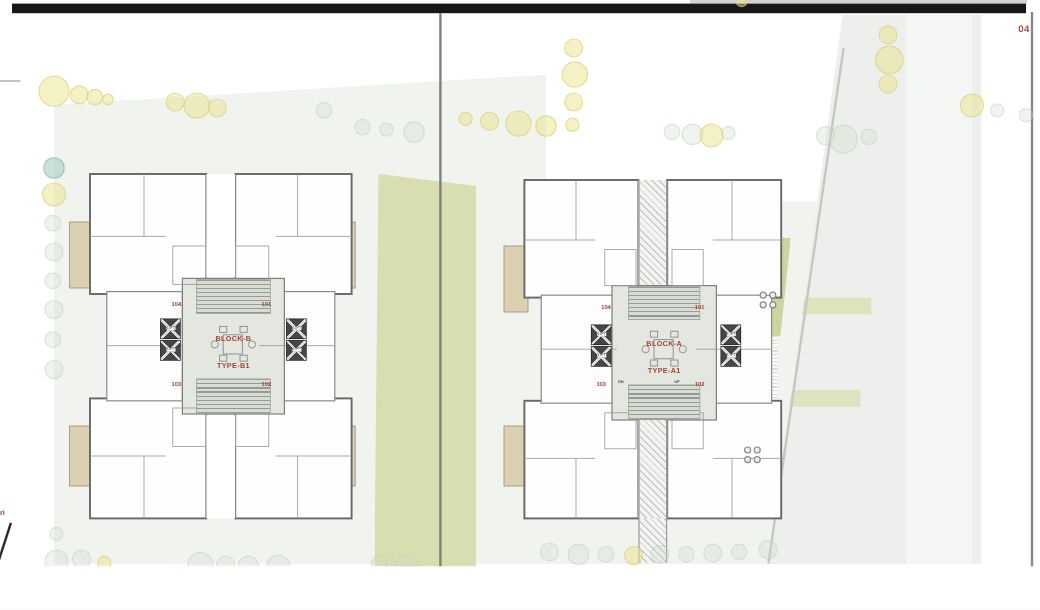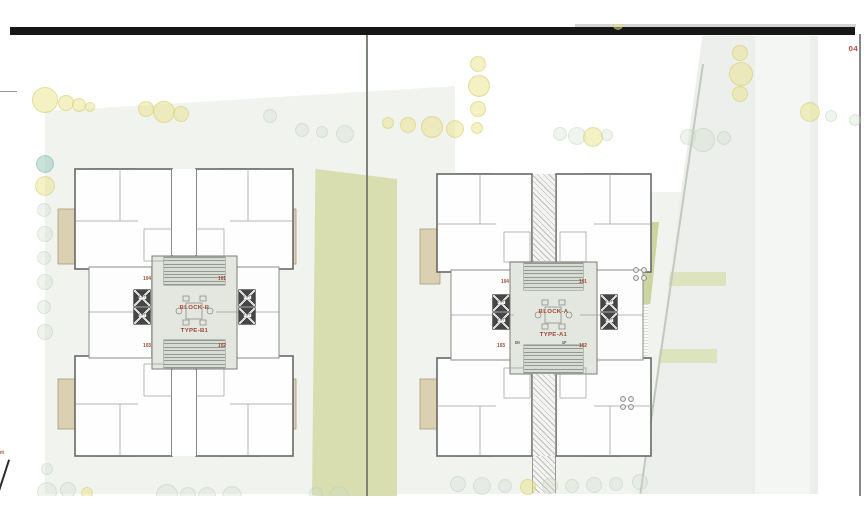--- a/index.html
+++ b/index.html
@@ -1,17 +1,17 @@
 <!DOCTYPE html>
 <html><head>
 <meta charset="utf-8">
 <style>
   html,body{margin:0;padding:0;background:#fff;}
   .page{position:relative;width:867px;height:472px;background:#fff;overflow:hidden;
-        font-family:"Liberation Sans",sans-serif;margin-top:24px;}
+        font-family:"Liberation Sans",sans-serif;}
   .abs{position:absolute;}
 
   
   .top-sliver{left:575px;top:0;width:281px;height:3px;background:#d4d4d4;}
   .black-bar{left:10px;top:3px;width:845px;height:8px;background:#171717;}
   .page-edge{left:859px;top:10px;width:2px;height:498px;background:#5f5f5f;opacity:.75;}
   .page-num{left:836px;top:20px;width:22px;font-size:8px;font-weight:bold;color:#b04a42;text-align:right;letter-spacing:.3px;}
 
   
   .site{left:45px;top:40px;width:773px;height:430px;background:#f1f3ef;

